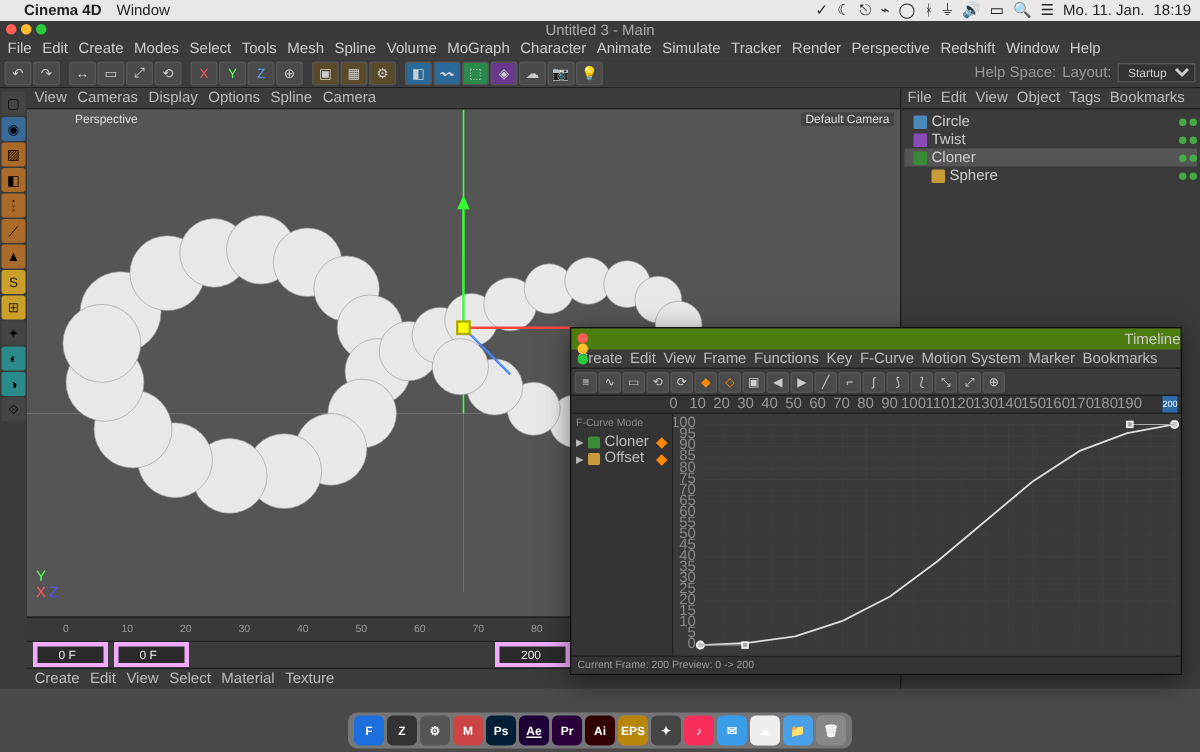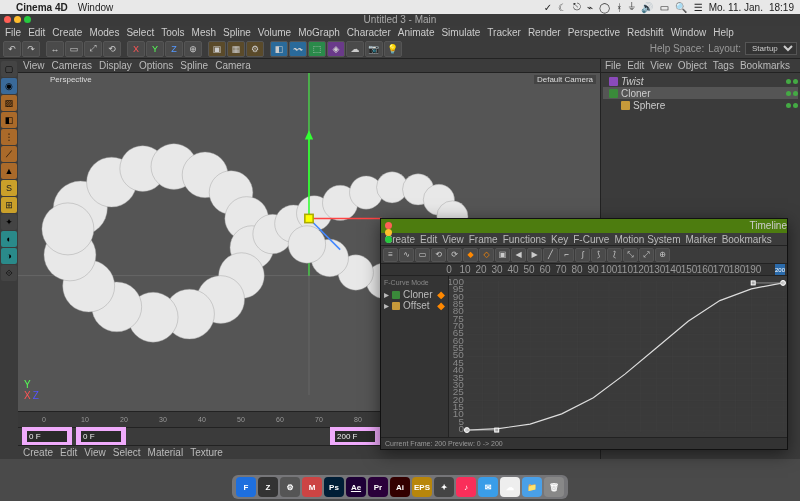--- a/index.html
+++ b/index.html
@@ -44,21 +44,21 @@
 .viewport { flex: 1; background: #555; position: relative; overflow: hidden; }
 .viewport .persp-label { position: absolute; top: 2px; left: 4px; font-size: 8px; color: #ddd; margin-left: 28px; }
 .viewport .cam-label { position: absolute; top: 2px; right: 4px; font-size: 8px; color: #ddd; background: rgba(0,0,0,0.2); padding: 0 3px; }
 .viewport svg { position: absolute; inset: 0; }
 .axis-gizmo { position: absolute; left: 6px; bottom: 10px; font-size: 7px; }
 .axis-gizmo .y { color: #5f5; } .axis-gizmo .x { color: #f55; } .axis-gizmo .z { color: #55f; }
 
 .timeline-ruler { height: 16px; background: #393939; border-top: 1px solid #222; display: flex; align-items: center; position: relative; padding: 0 24px; }
 .timeline-ruler .tick { font-size: 7px; color: #999; }
 .timeline-controls { height: 18px; background: #3b3b3b; display: flex; align-items: center; gap: 4px; padding: 0 4px; border-top: 1px solid #222; }
-.frame-box { background: #2a2a2a; color: #eee; border: 5px solid #f0abfc; font-size: 8px; padding: 1px 2px; width: 50px; }
+.frame-box { background: #2a2a2a; color: #eee; border: 3px solid #f0abfc; font-size: 8px; padding: 1px 14px; width: 50px; }
 .play-btn { width: 14px; height: 14px; display: flex; align-items: center; justify-content: center; color: #ccc; font-size: 8px; }
 
 .bottom-tabs { height: 14px; background: #3b3b3b; display: flex; gap: 7px; padding: 0 5px; align-items: center; font-size: 8px; color: #bbb; border-top: 1px solid #222; }
 
 
 .right-panel { width: 200px; background: #3b3b3b; border-left: 1px solid #222; display: flex; flex-direction: column; }
 .right-panel .tabs { height: 14px; display: flex; gap: 6px; padding: 0 4px; align-items: center; font-size: 8px; color: #bbb; border-bottom: 1px solid #222; }
 .obj-tree { padding: 2px; font-size: 8px; color: #ccc; }
 .obj-row { display: flex; align-items: center; gap: 3px; height: 12px; padding-left: 6px; }
 .obj-row.sel { background: #555; }
@@ -307,21 +307,29 @@
   <div class="right-panel">
     <div class="tabs" id="obj-tabs">
         <span>File</span>
         <span>Edit</span>
         <span>View</span>
         <span>Object</span>
         <span>Tags</span>
         <span>Bookmarks</span>
       </div>
     <div class="obj-tree" id="obj-tree">
-        <div class="obj-row" style="padding-left: 6px; font-style: italic;">
+        <div class="obj-row" style="padding-left: 6px;">
+          <span class="ico" style="background:#4a8aba"></span>
+          <span class="name">Circle</span>
+          <span class="dots">
+            <span class="dot" style="background:#4a4"></span>
+            <span class="dot" style="background:#4a4"></span>
+          </span>
+        </div>
+        <div class="obj-row" style="padding-left: 6px;">
           <span class="ico" style="background:#8a4aba"></span>
           <span class="name">Twist</span>
           <span class="dots">
             <span class="dot" style="background:#4a4"></span>
             <span class="dot" style="background:#4a4"></span>
           </span>
         </div>
         <div class="obj-row sel" style="padding-left: 6px;">
           <span class="ico" style="background:#3a8a3a"></span>
           <span class="name">Cloner</span>

